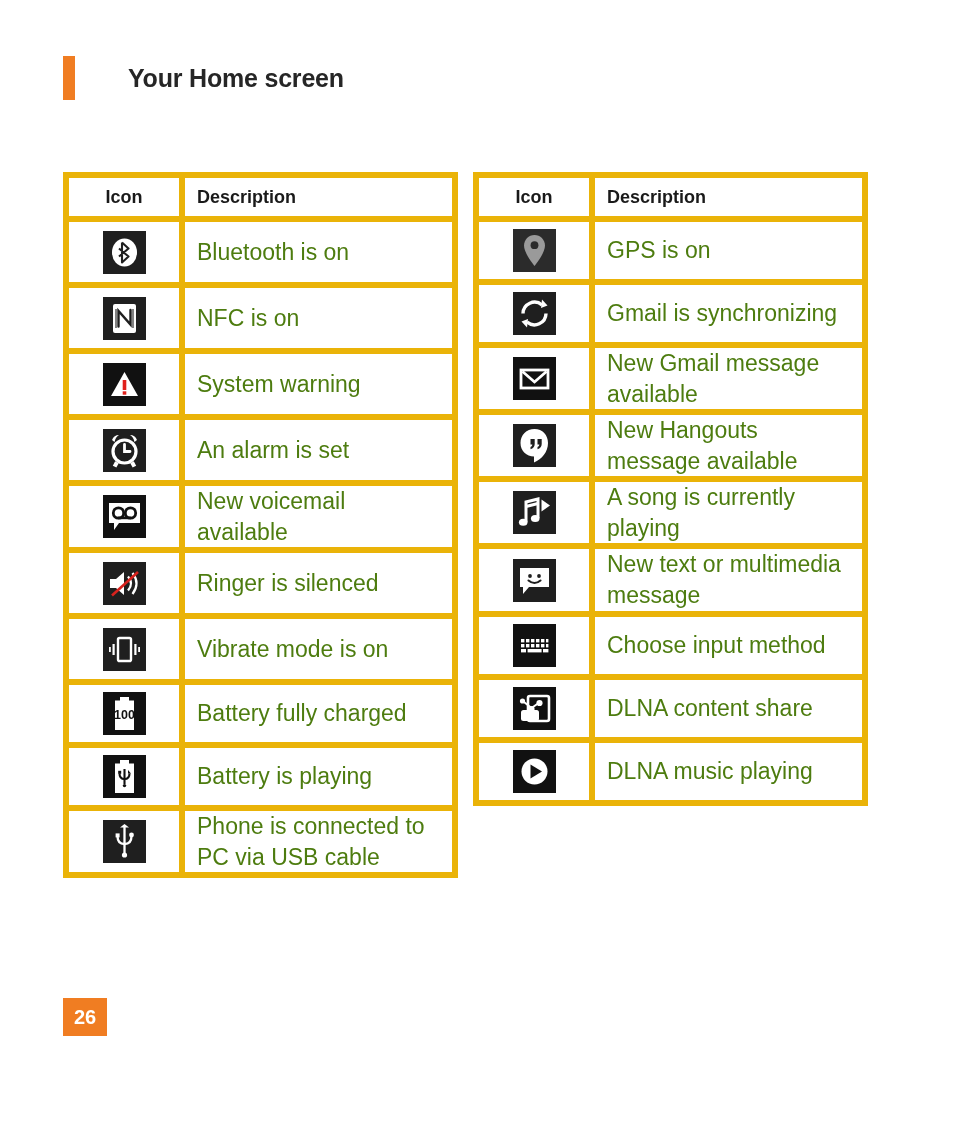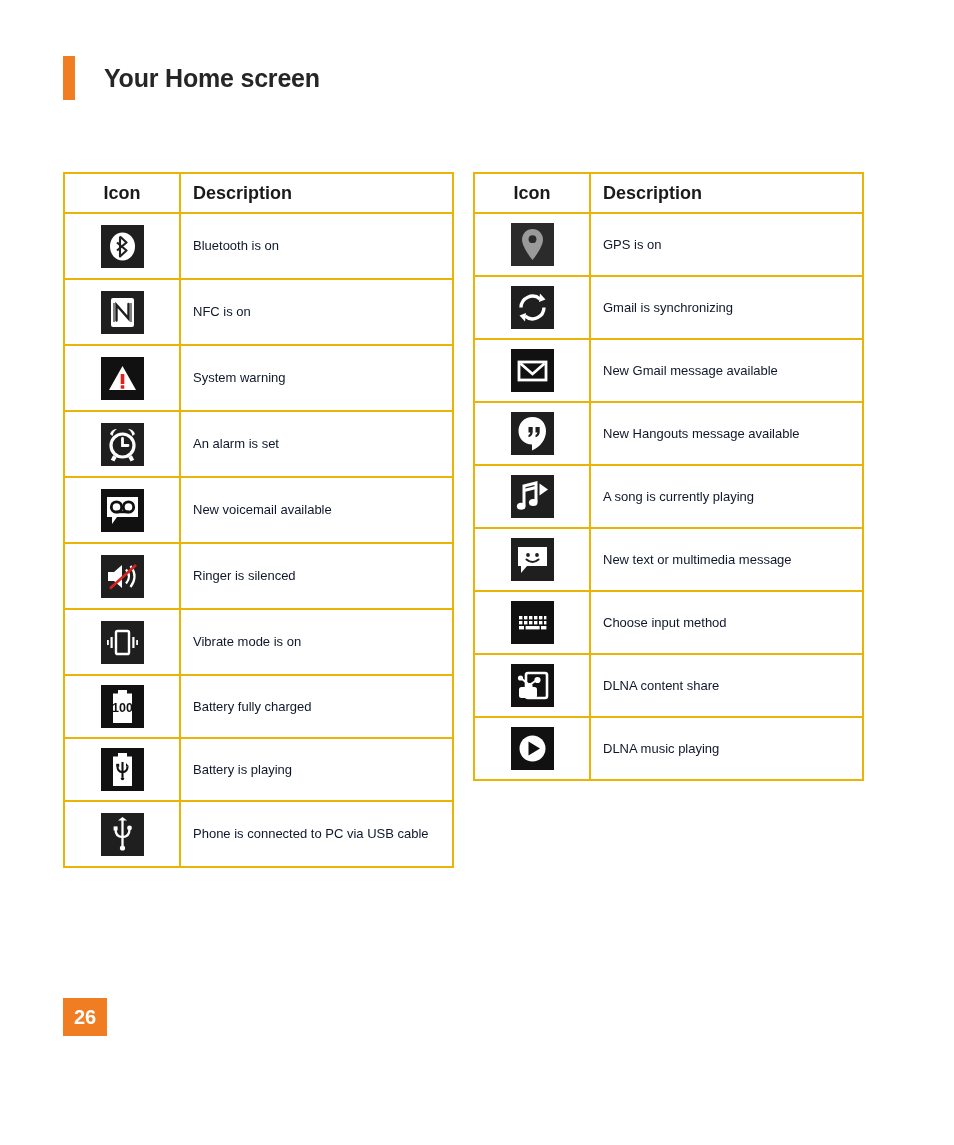--- a/index.html
+++ b/index.html
@@ -15,20 +15,21 @@
     overflow: hidden;
   }
 
   
   .page-header {
     position: absolute;
     left: 63px;
     top: 56px;
     display: flex;
     align-items: center;
+    gap: 24px;
   }
   .header-bar {
     width: 12px;
     height: 44px;
     background: #f07d22;
     flex: 0 0 auto;
   }
   .header-title {
     margin-left: 29px;
     font-size: 25px;
@@ -38,40 +39,40 @@
     white-space: nowrap;
   }
 
   
   .icon-table {
     position: absolute;
     border-collapse: collapse;
     table-layout: fixed;
   }
   .icon-table td, .icon-table th {
-    border: 2px solid #eab308;
+    border: 6px solid #eab308;
     padding: 0;
     vertical-align: middle;
   }
   .icon-table th {
     height: 38px;
     font-size: 18px;
     font-weight: bold;
     color: #1a1a1a;
   }
   .th-icon { text-align: center; }
   .th-desc { text-align: left; padding-left: 12px !important; }
 
   .cell-icon {
     text-align: center;
   }
   .cell-desc {
     padding: 0 10px 0 12px !important;
-    font-size: 13px;
-    color: #0f172a;
+    font-size: 23px;
+    color: #4d7c0f;
     line-height: 1.33;
   }
 
   
   #table-left  { left: 63px;  top: 172px; width: 389px; }
   #table-right { left: 473px; top: 172px; width: 389px; }
 
   #table-left col.c-icon,  #table-right col.c-icon  { width: 116px; }
   #table-left col.c-desc,  #table-right col.c-desc  { width: 273px; }
 

